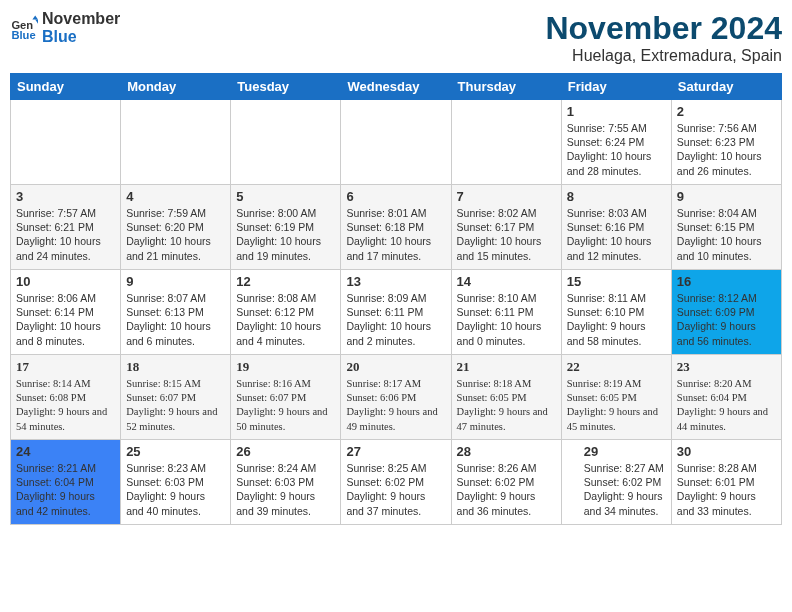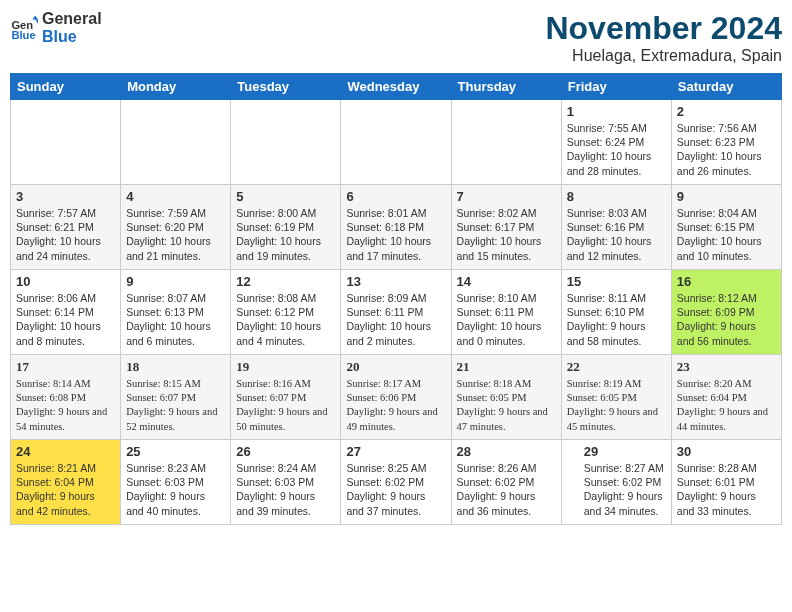--- a/index.html
+++ b/index.html
@@ -85,21 +85,21 @@
 
 <div class="header-area">
   <div class="logo">
     <svg class="logo-icon" viewBox="0 0 40 40">
       <text x="2" y="22" font-size="16" font-weight="bold" fill="#333">Gen</text>
       <text x="2" y="36" font-size="16" font-weight="bold" fill="#1a6fc4">Blue</text>
       <polygon points="32,8 40,8 36,2" fill="#1a6fc4"></polygon>
       <polygon points="36,8 40,14 40,8" fill="#1a6fc4"></polygon>
     </svg>
     <div>
-      <div style="font-size:16px;font-weight:bold;color:#333;line-height:1.1;">General</div>
+      <div style="font-size:16px;font-weight:bold;color:#333;line-height:1.1;">November</div>
       <div style="font-size:16px;font-weight:bold;color:#1a6fc4;line-height:1.1;">Blue</div>
     </div>
   </div>
   <div class="title-area">
     <div class="month-title">November 2024</div>
     <div class="location-title">Huelaga, Extremadura, Spain</div>
   </div>
 </div>
 
 <table>
@@ -208,21 +208,21 @@
           <div class="day-info" style="white-space: pre-line;">Sunrise: 8:10 AM
 Sunset: 6:11 PM
 Daylight: 10 hours and 0 minutes.</div>
         </td>
         <td style="background-color: rgb(255, 255, 255);">
           <span class="day-num">15</span>
           <div class="day-info" style="white-space: pre-line;">Sunrise: 8:11 AM
 Sunset: 6:10 PM
 Daylight: 9 hours and 58 minutes.</div>
         </td>
-        <td style="background-color: #bef264;">
+        <td style="background-color: #0ea5e9;">
           <span class="day-num">16</span>
           <div class="day-info" style="white-space: pre-line;">Sunrise: 8:12 AM
 Sunset: 6:09 PM
 Daylight: 9 hours and 56 minutes.</div>
         </td>
       </tr>
       <tr style="background-color: rgb(245, 245, 245); font-family: Liberation Serif, serif;">
         <td style="background-color: rgb(245, 245, 245);">
           <span class="day-num">17</span>
           <div class="day-info" style="white-space: pre-line;">Sunrise: 8:14 AM
@@ -260,21 +260,21 @@
 Daylight: 9 hours and 45 minutes.</div>
         </td>
         <td style="background-color: rgb(245, 245, 245);">
           <span class="day-num">23</span>
           <div class="day-info" style="white-space: pre-line;">Sunrise: 8:20 AM
 Sunset: 6:04 PM
 Daylight: 9 hours and 44 minutes.</div>
         </td>
       </tr>
       <tr style="background-color: rgb(255, 255, 255);">
-        <td style="background-color: #fde047;">
+        <td style="background-color: #3b82f6;">
           <span class="day-num">24</span>
           <div class="day-info" style="white-space: pre-line;">Sunrise: 8:21 AM
 Sunset: 6:04 PM
 Daylight: 9 hours and 42 minutes.</div>
         </td>
         <td style="background-color: rgb(255, 255, 255);">
           <span class="day-num">25</span>
           <div class="day-info" style="white-space: pre-line;">Sunrise: 8:23 AM
 Sunset: 6:03 PM
 Daylight: 9 hours and 40 minutes.</div>

